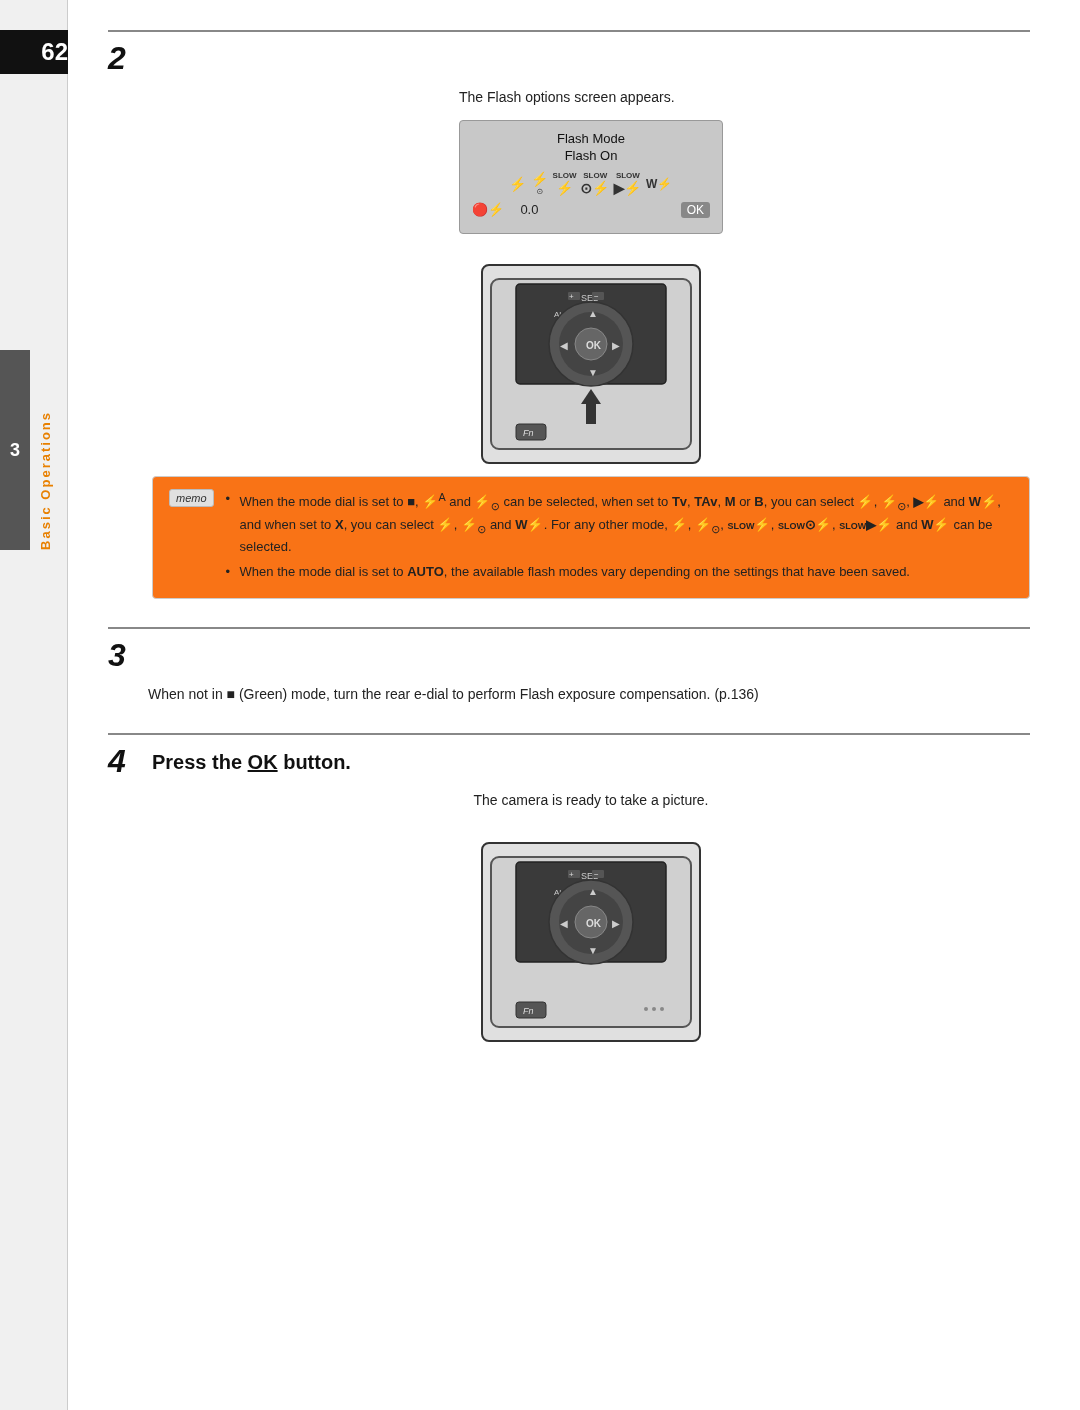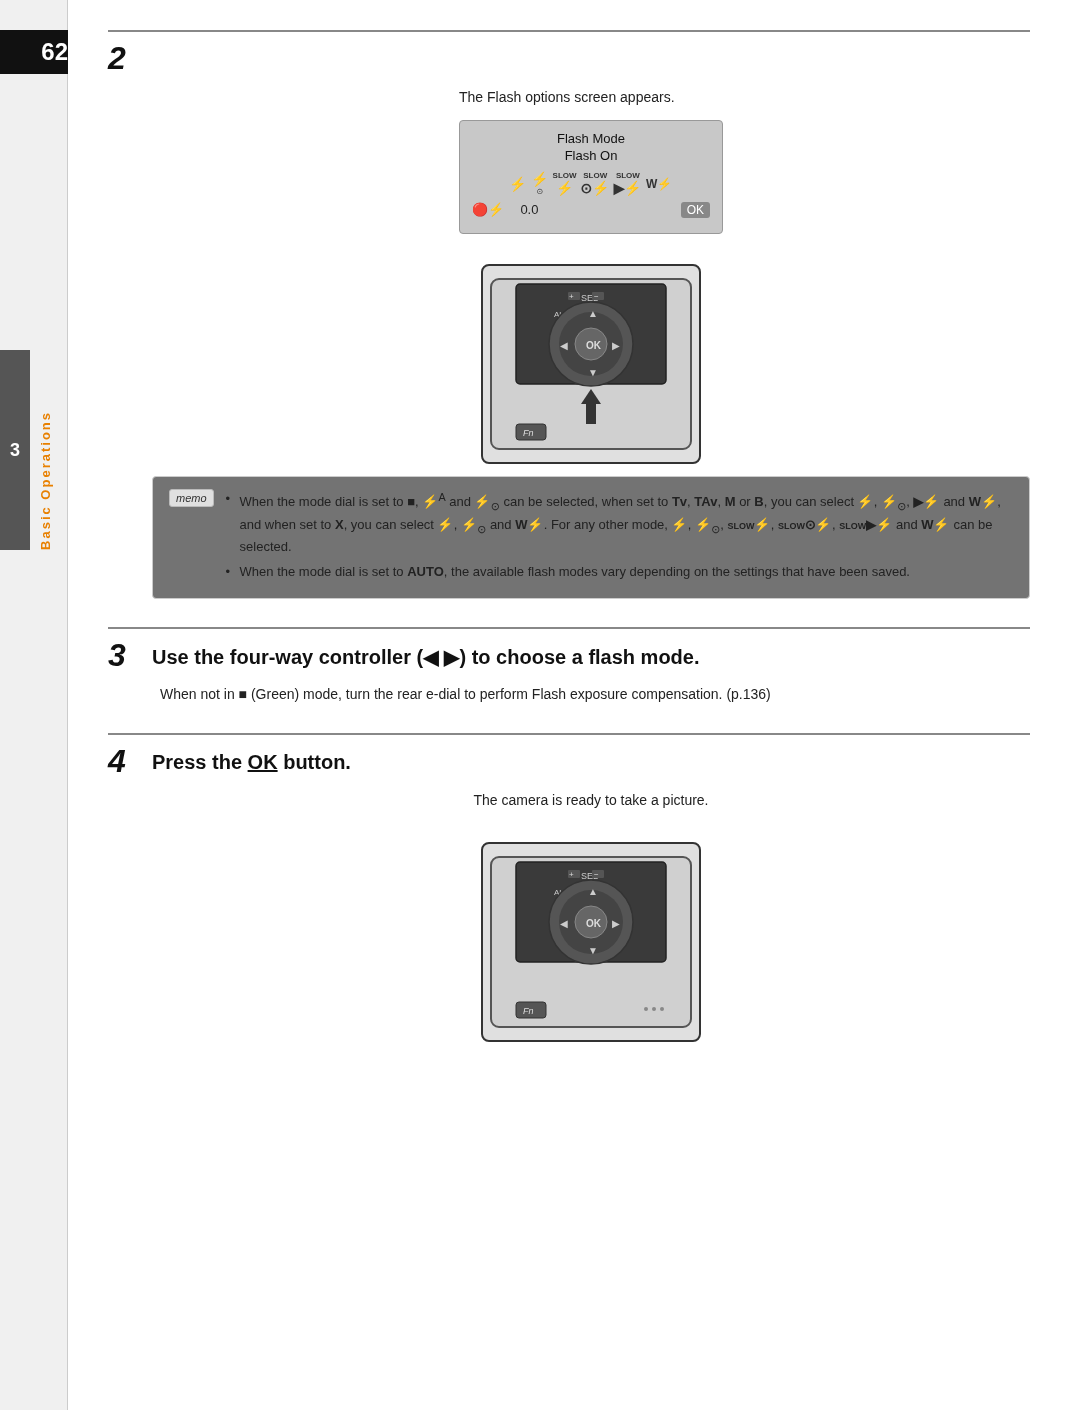--- a/index.html
+++ b/index.html
@@ -108,21 +108,21 @@
 
     .step-title {
       font-size: 20px;
       font-weight: bold;
       color: #111;
       padding-top: 6px;
       flex: 1;
     }
 
     .step-body {
-      margin-left: 52px;
+      margin-left: 40px;
     }
 
     
     .step-with-image {
       display: flex;
       align-items: center;
       gap: 30px;
       flex-direction: column;
     }
 
@@ -205,21 +205,21 @@
     .flash-ok {
       background: #888;
       color: #fff;
       border-radius: 3px;
       padding: 1px 6px;
       font-size: 12px;
     }
 
     
     .memo-box {
-      background: #737373;
+      background: #f97316;
       border: 1px solid #ccc;
       border-radius: 4px;
       padding: 12px 16px;
       margin-top: 12px;
       margin-left: 44px;
       display: flex;
       gap: 12px;
       align-items: flex-start;
     }
 
@@ -411,21 +411,20 @@
             When the mode dial is set to <strong>AUTO</strong>, the available flash modes vary depending on the settings that have been saved.
           </li>
         </ul>
       </div>
     </div>
   </div>
 
   <div class="step-section step3-section">
     <div class="step-header">
       <span class="step-number italic-bold">3</span>
-      <span class="step-title">Use the four-way controller (◀ ▶) to choose a flash mode.</span>
     </div>
     <div class="step-body">
       <p class="body-text">When not in ■ (Green) mode, turn the rear e-dial to perform Flash exposure compensation. (p.136)</p>
     </div>
   </div>
 
   <div class="step-section step4-section">
     <div class="step-header">
       <span class="step-number italic-bold">4</span>
       <span class="step-title">

